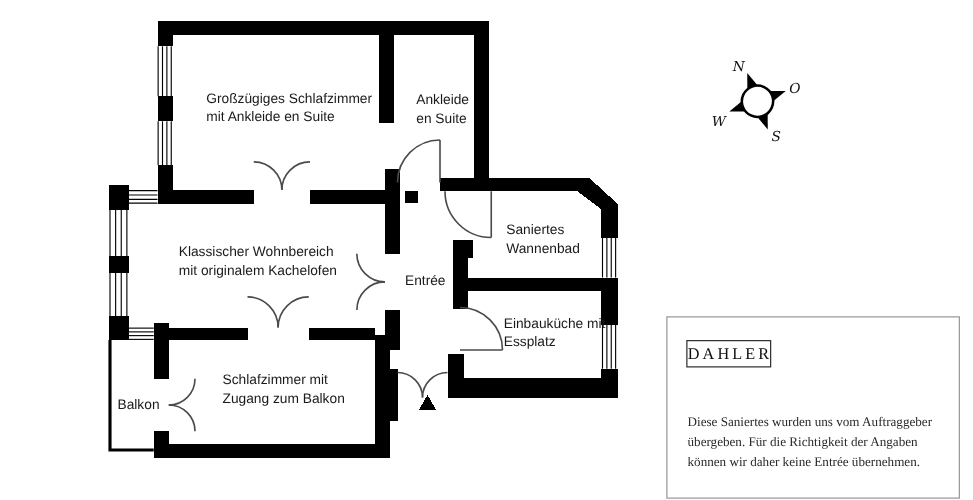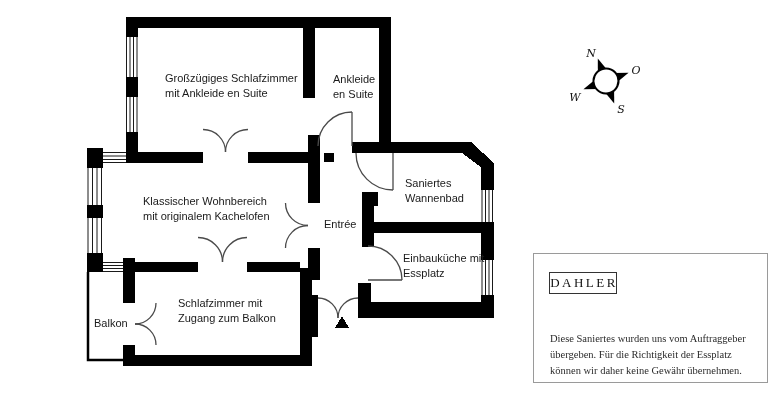--- a/index.html
+++ b/index.html
@@ -1,21 +1,21 @@
 <!DOCTYPE html>
 <html><head>
 <meta charset="utf-8">
 <style>
   html,body{margin:0;padding:0;background:#fff;}
   .stage{position:relative;width:778px;height:400px;background:#fff;overflow:hidden;
          font-family:"Liberation Sans",sans-serif;}
   .stage svg{position:absolute;left:0;top:0;}
   .room-label{font-family:"Liberation Sans",sans-serif;font-size:11px;}
   .compass-letter{font-family:"DejaVu Serif",serif;font-style:italic;font-size:11px;fill:#111;}
-  .legal-box{position:absolute;left:533px;top:253px;width:235px;height:130px;
+  .legal-box{position:absolute;left:533px;top:253px;width:235px;height:146px;
              background:#fff;box-sizing:border-box;border:1px solid #9a9a9a;}
   .logo-box{position:absolute;left:15px;top:18px;width:64px;height:20px;
             border:1px solid #333;display:flex;align-items:center;justify-content:center;
             font-family:"Liberation Serif",serif;font-size:13px;letter-spacing:2.5px;
             color:#111;padding-left:2px;}
   .disclaimer{position:absolute;left:16px;top:77px;right:8px;
               font-family:"Liberation Serif",serif;font-size:10.5px;line-height:16px;color:#2b2b2b;}
 </style>
 </head>
 <body>
@@ -186,18 +186,18 @@
       <text class="compass-letter" text-anchor="middle" x="636" y="74">O</text>
       <text class="compass-letter" text-anchor="middle" x="621" y="113">S</text>
       <text class="compass-letter" text-anchor="middle" x="575" y="101">W</text>
     </g>
   </svg>
 
   <div class="legal-box">
     <div class="logo-box">DAHLER</div>
     <div class="disclaimer">
       <div>Diese Saniertes wurden uns vom Auftraggeber</div>
-      <div>übergeben. Für die Richtigkeit der Essplatz</div>
-      <div>können wir daher keine Gewähr übernehmen.</div>
+      <div>übergeben. Für die Richtigkeit der Angaben</div>
+      <div>können wir daher keine Entrée übernehmen.</div>
     </div>
   </div>
 
 </div>
 
 </body></html>

